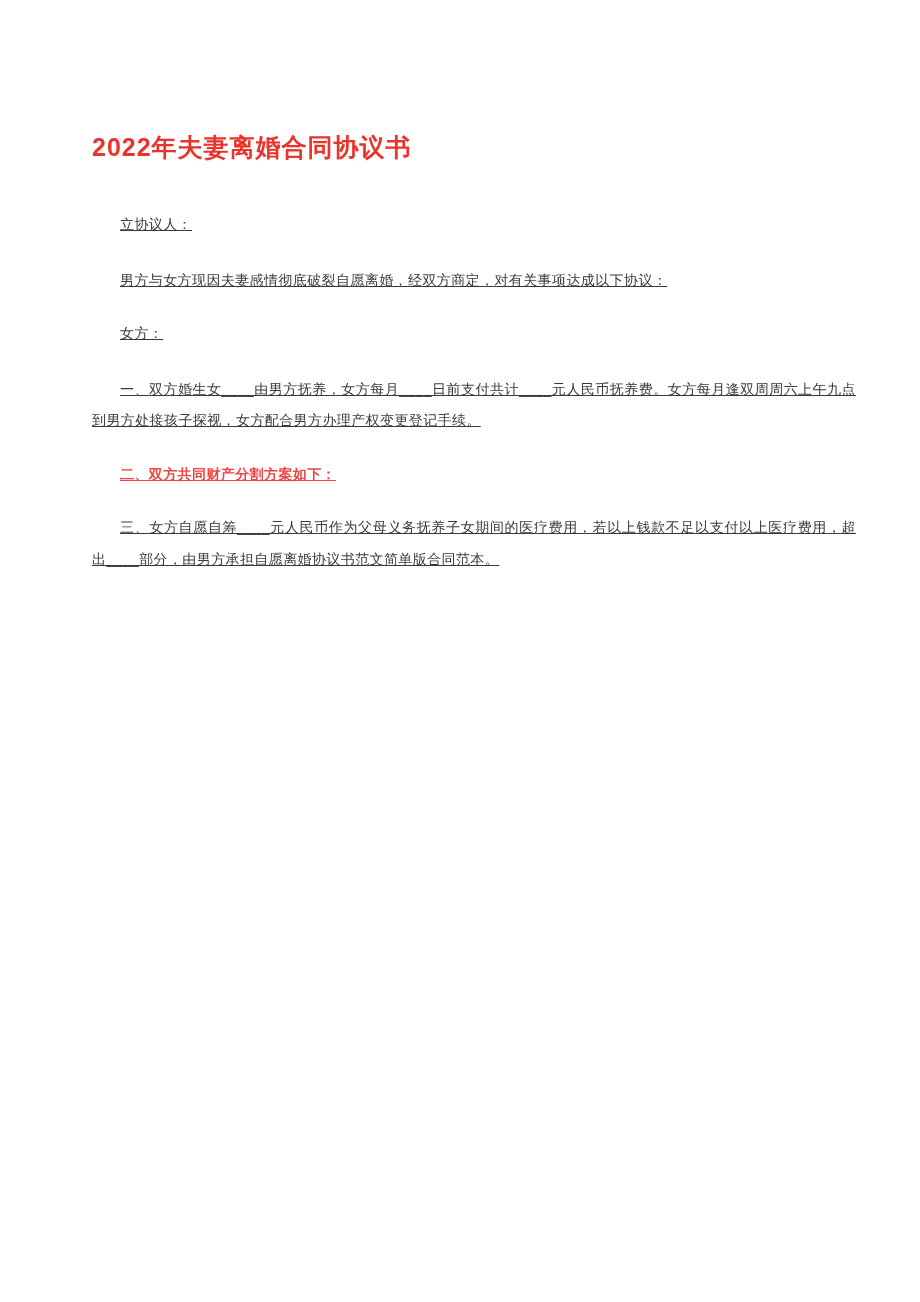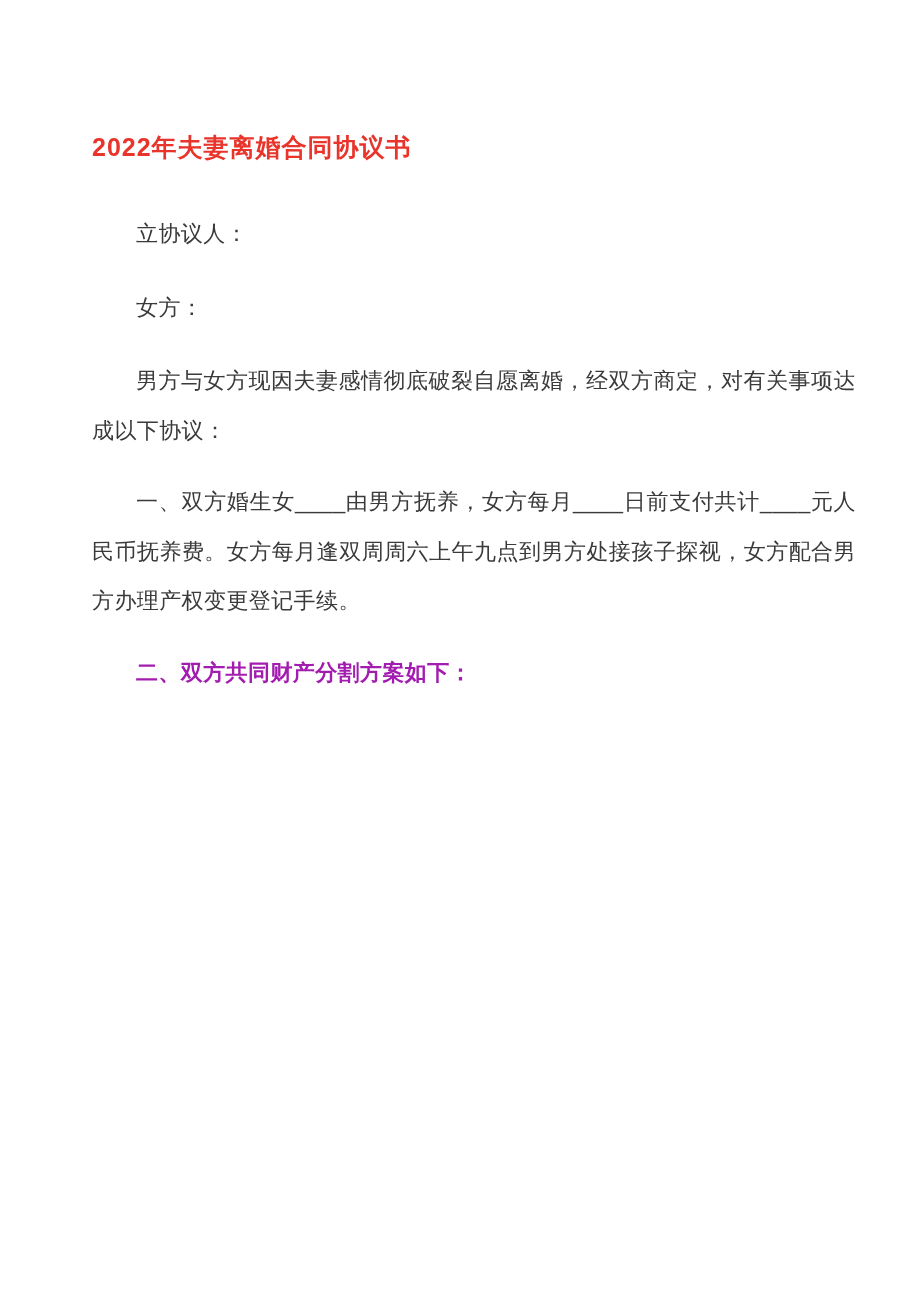--- a/index.html
+++ b/index.html
@@ -23,44 +23,46 @@
   .doc-title {
     color: #e8342a;
     font-size: 25px;
     font-weight: bold;
     letter-spacing: 1px;
     margin: 0 0 44px 0;
     line-height: 1.4;
   }
   .para {
     color: #3a3a3a;
-    font-size: 22px;
+    font-size: 14px;
     line-height: 2.25;
     margin: 0 0 22px 0;
     text-align: justify;
     text-justify: inter-ideograph;
     letter-spacing: 0.4px;
+    text-decoration: underline;
   }
   .para.indent {
     text-indent: 2em;
   }
   .para.bold {
     font-weight: bold;
-    color: #a21caf;
+    color: #ef4444;
   }
   .para.short {
     margin-bottom: 24px;
   }
 </style>
 </head>
 <body>
 
 <div class="page">
 
   <h1 class="doc-title">2022年夫妻离婚合同协议书</h1>
 
   <p class="para indent short">立协议人：</p>
+  <p class="para indent">男方与女方现因夫妻感情彻底破裂自愿离婚，经双方商定，对有关事项达成以下协议：</p>
   <p class="para indent short">女方：</p>
-  <p class="para indent">男方与女方现因夫妻感情彻底破裂自愿离婚，经双方商定，对有关事项达成以下协议：</p>
   <p class="para indent">一、双方婚生女____由男方抚养，女方每月____日前支付共计____元人民币抚养费。女方每月逢双周周六上午九点到男方处接孩子探视，女方配合男方办理产权变更登记手续。</p>
   <p class="para indent bold">二、双方共同财产分割方案如下：</p>
+  <p class="para indent">三、女方自愿自筹____元人民币作为父母义务抚养子女期间的医疗费用，若以上钱款不足以支付以上医疗费用，超出____部分，由男方承担自愿离婚协议书范文简单版合同范本。</p>
 
 </div>
 
 </body></html>

